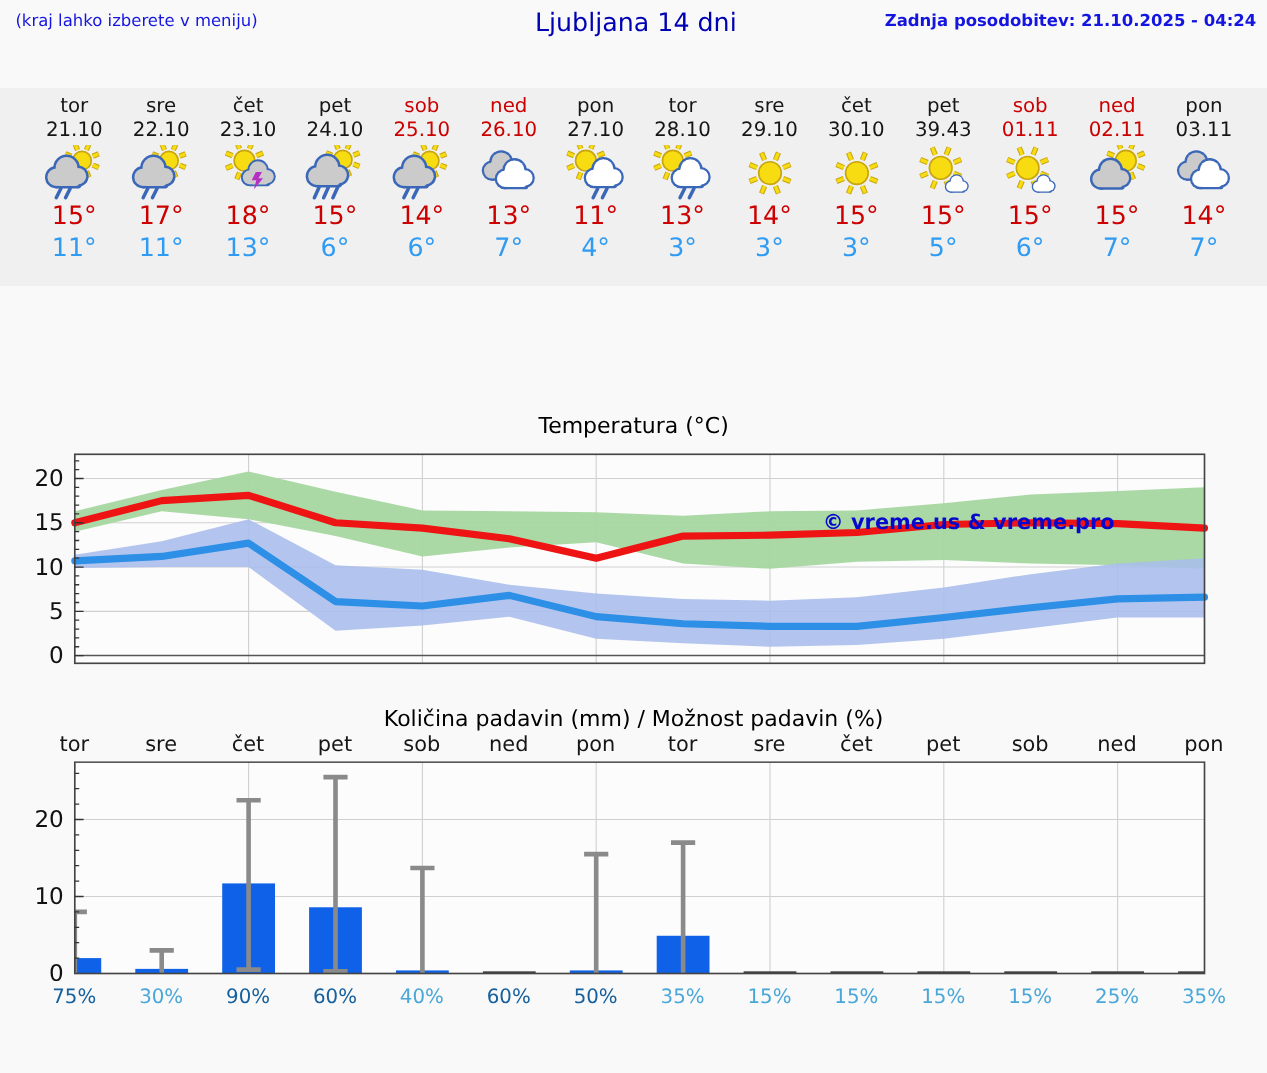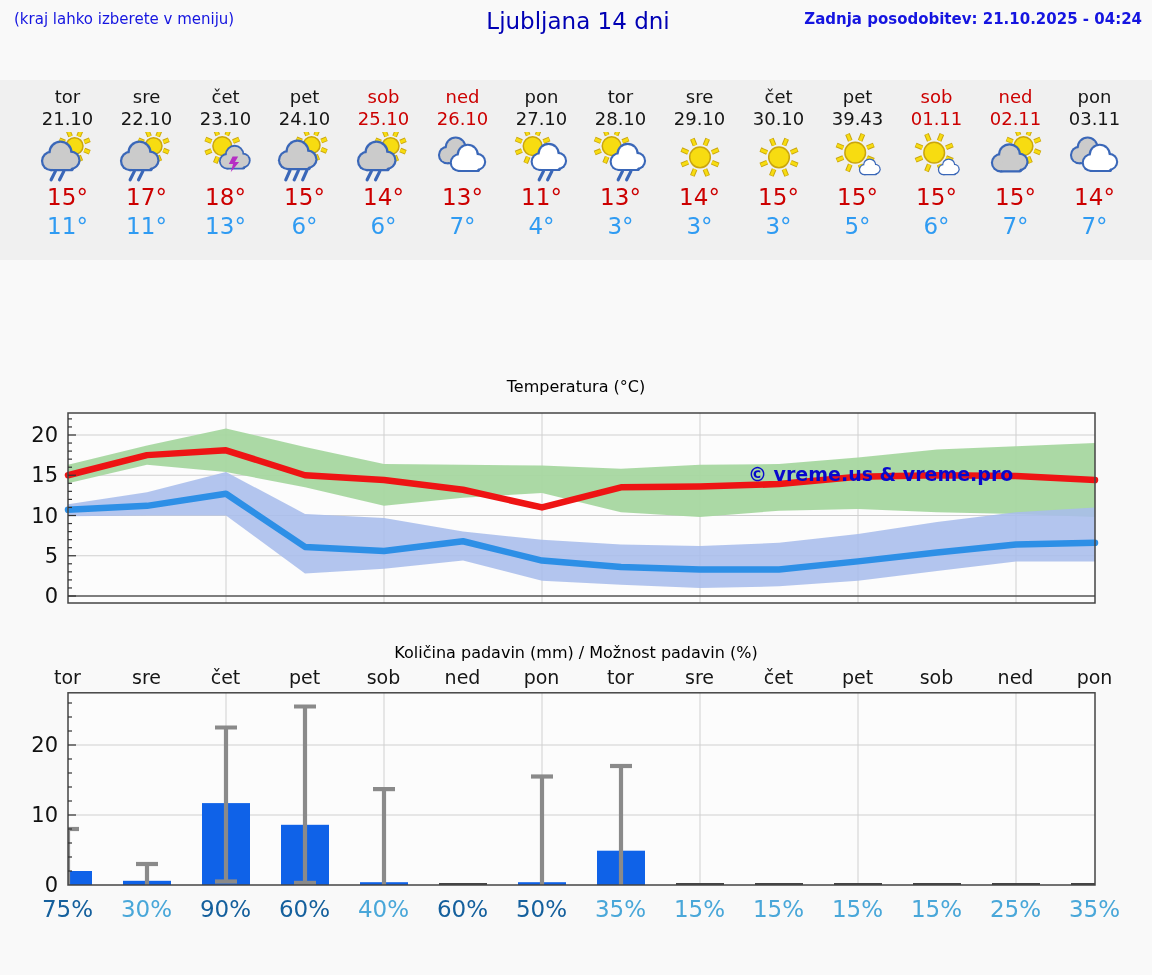--- a/index.html
+++ b/index.html
@@ -8,28 +8,28 @@
   .hint{flex:1;font-size:15px;color:#1515e0;text-align:left;padding-top:2px;}
   .title{font-size:23px;color:#0000b4;white-space:nowrap;text-align:right;}
   .update{flex:1;font-size:15px;color:#1515e0;text-align:right;padding-top:2px;font-weight:bold;}
   .strip{margin-top:46px;background:#f0f0f0;height:180px;display:flex;padding-left:28px;box-sizing:border-box;}
   .daycol{width:79px;flex:0 0 79px;display:flex;flex-direction:column;align-items:center;padding-top:6px;}
   .dname,.ddate{font-size:18px;line-height:22px;color:#161616;}
   .dname.wk,.ddate.wk{color:#cc0000;}
   .icw{width:60px;height:50px;margin:2px 0 1px 0;}
   .hi{font-size:23px;line-height:29px;color:#cc0000;}
   .lo{font-size:23px;line-height:29px;color:#2f9bf2;}
-  .chart-title{text-align:center;font-size:16px;color:#000;height:26px;line-height:26px;}
+  .chart-title{text-align:center;font-size:20px;color:#000;height:26px;line-height:26px;}
   .sect-temp{margin-top:114px;}
   .sect-precip{margin-top:15px;}
   .dlrow,.pctrow{display:flex;padding-left:28px;box-sizing:border-box;}
   .dlrow{height:26px;}
   .dl{width:79px;flex:0 0 79px;text-align:center;font-size:19px;color:#161616;}
   .pctrow{margin-top:4px;height:34px;}
-  .pct{width:79px;flex:0 0 79px;text-align:center;font-size:23px;}
+  .pct{width:79px;flex:0 0 79px;text-align:center;font-size:18px;}
   svg{display:block;}
 </style>
 </head>
 <body>
 
 <div class="topbar">
   <span class="hint">(kraj lahko izberete v meniju)</span>
   <span class="title">Ljubljana 14 dni</span>
   <span class="update">Zadnja posodobitev: 21.10.2025 - 04:24</span>
 </div>

